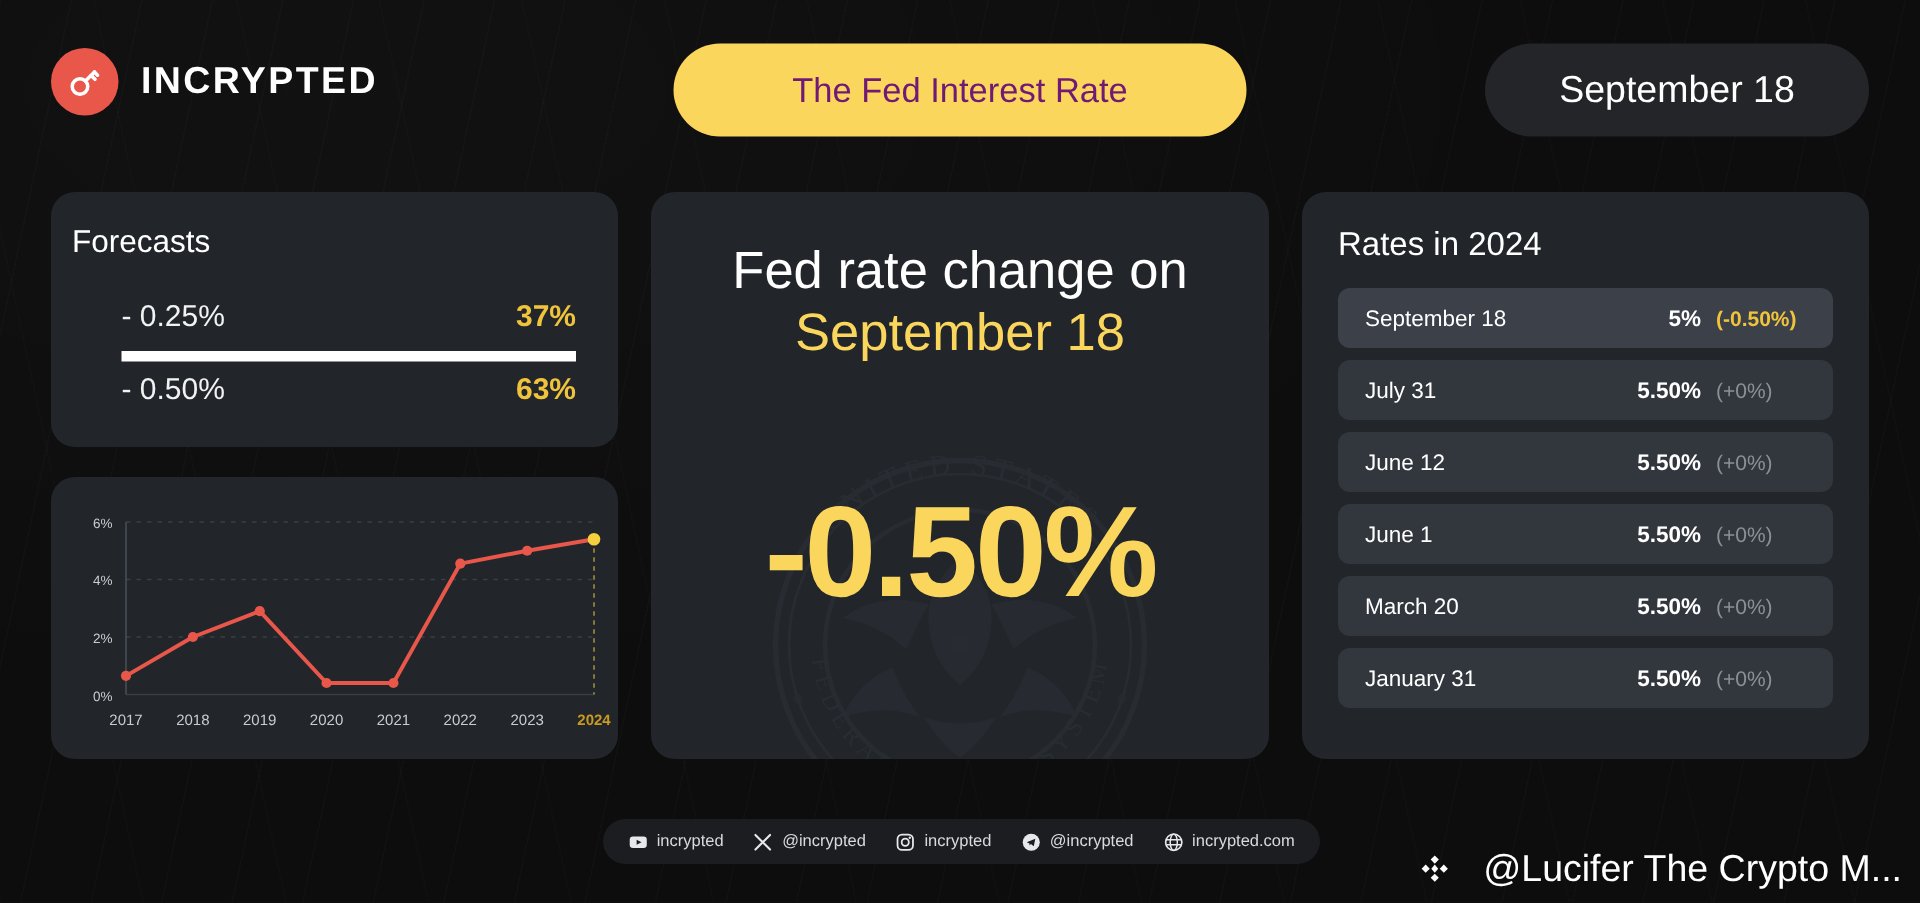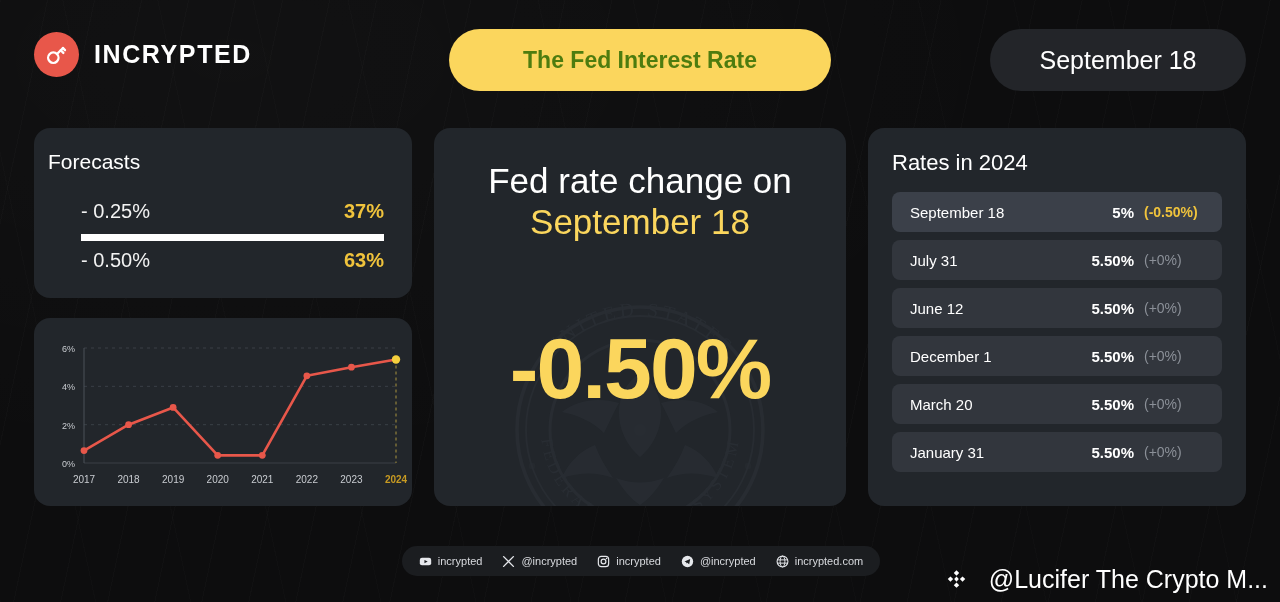--- a/index.html
+++ b/index.html
@@ -62,23 +62,23 @@
     position: absolute;
     left: 449px; top: 29px;
     width: 382px; height: 62px;
     border-radius: 31px;
     background: #fbd65d;
     display: flex;
     align-items: center;
     justify-content: center;
   }
   .title-pill span {
-    color: #4d7c0f;
+    color: #701a75;
     font-size: 23px;
-    font-weight: bold;
+    font-weight: normal;
   }
 
   .date-pill {
     position: absolute;
     left: 990px; top: 29px;
     width: 256px; height: 62px;
     border-radius: 31px;
     background: #232529;
     display: flex;
     align-items: center;
@@ -326,21 +326,21 @@
           <span class="rate-date">July 31</span>
           <span class="rate-value">5.50%</span>
           <span class="rate-delta">(+0%)</span>
         </div>
         <div class="rate-row">
           <span class="rate-date">June 12</span>
           <span class="rate-value">5.50%</span>
           <span class="rate-delta">(+0%)</span>
         </div>
         <div class="rate-row">
-          <span class="rate-date">December 1</span>
+          <span class="rate-date">June 1</span>
           <span class="rate-value">5.50%</span>
           <span class="rate-delta">(+0%)</span>
         </div>
         <div class="rate-row">
           <span class="rate-date">March 20</span>
           <span class="rate-value">5.50%</span>
           <span class="rate-delta">(+0%)</span>
         </div>
         <div class="rate-row">
           <span class="rate-date">January 31</span>

